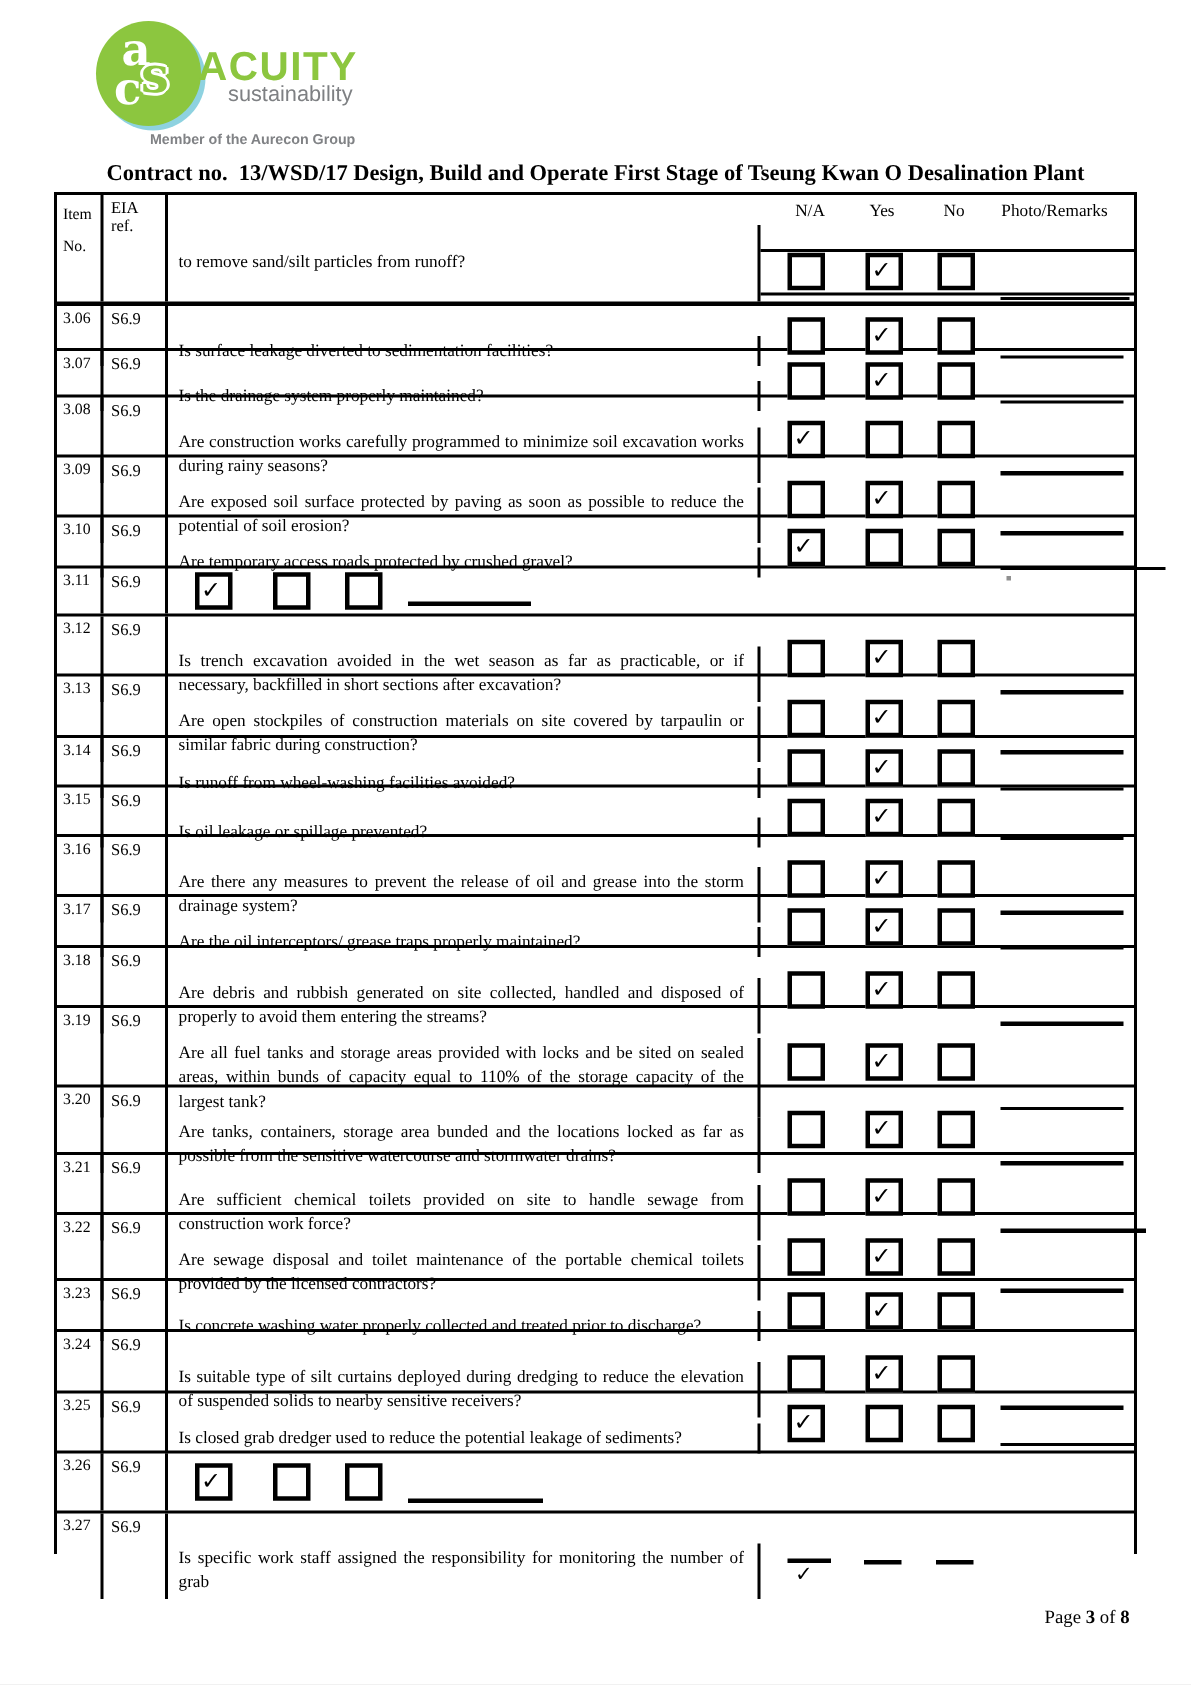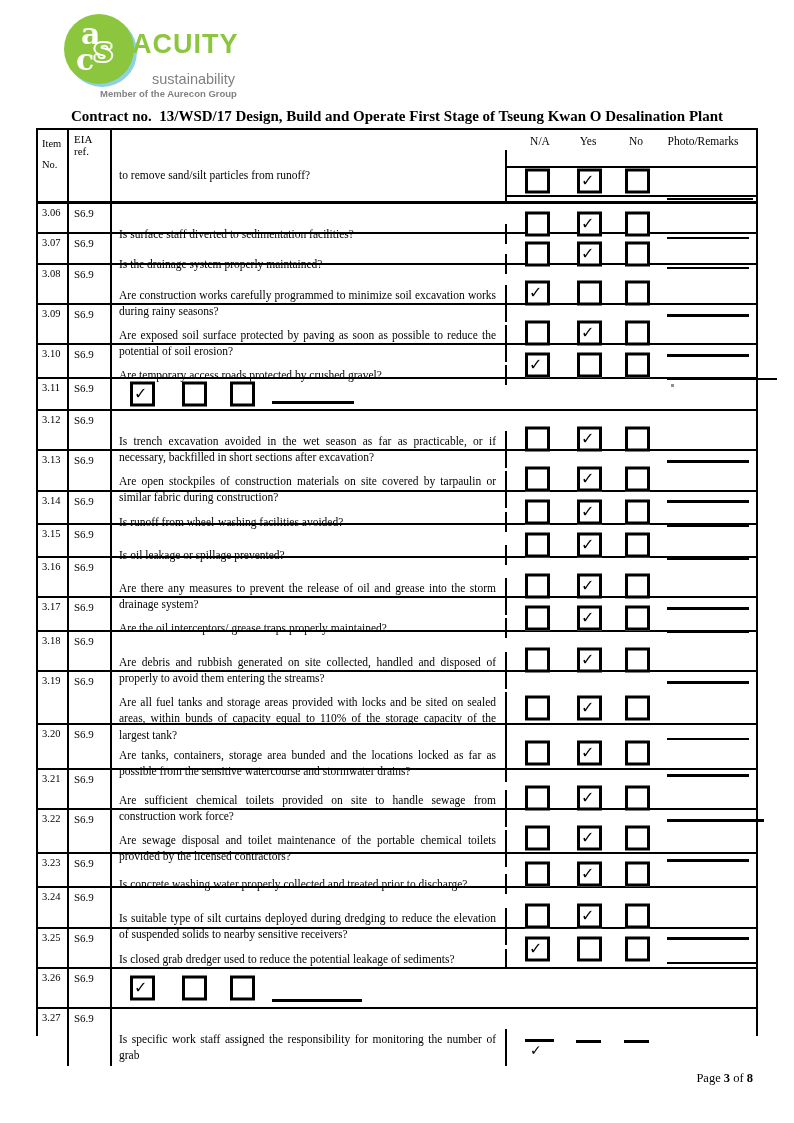--- a/index.html
+++ b/index.html
@@ -13,21 +13,21 @@
   .acuity { position:absolute; left:64px; top:12px; width:260px; height:92px; }
   .ac-circle-shadow { position:absolute; left:3px; top:5px; width:70px; height:70px; border-radius:50%; background:#8ed2e0; }
   .ac-circle { position:absolute; left:0px; top:2px; width:70px; height:70px; border-radius:50%; background:#8cc63f; }
   .ac-mono { position:absolute; font-family:"DejaVu Serif", serif; font-weight:bold; line-height:1; }
   .ac-mono.a { left:17px; top:7px;  font-size:30px; color:#ffffff; }
   .ac-mono.s { left:30px; top:21px; font-size:33px; color:#8cc63f;
                text-shadow:-2px 0 #fff, 2px 0 #fff, 0 -2px #fff, 0 2px #fff, -1px -1px #fff, 1px 1px #fff, -1px 1px #fff, 1px -1px #fff; }
   .ac-mono.c { left:12px; top:33px; font-size:30px; color:#ffffff; }
   .ac-name { position:absolute; left:68px; top:19px; font-family:"Liberation Sans", sans-serif;
              font-weight:bold; font-size:27px; letter-spacing:1px; color:#8cc63f; line-height:1; }
-  .ac-tag  { position:absolute; left:88px; top:60px; font-family:"Liberation Sans", sans-serif;
+  .ac-tag  { position:absolute; left:88px; top:44px; font-family:"Liberation Sans", sans-serif;
              font-size:14.5px; color:#7e8083; line-height:1; }
   .ac-member { position:absolute; left:36px; top:76px; font-family:"Liberation Sans", sans-serif;
              font-weight:bold; font-size:9.5px; color:#808285; }
 
   .aurecon { position:absolute; left:528px; top:24px; width:215px; height:58px; }
   .au-leaf { position:absolute; left:12px; top:3px; width:17px; height:12px;
              background:linear-gradient(135deg,#a6d155 0%, #57a02c 85%);
              border-radius:2px 100% 2px 100%; transform:rotate(-18deg); }
   .au-word { position:absolute; left:0px; top:7px; font-family:"Liberation Sans", sans-serif;
              font-weight:bold; font-size:46px; letter-spacing:-2.5px; color:#3e3e40; line-height:1; }
@@ -131,21 +131,21 @@
           </div>
         <div class="hc-extra"></div>
       </div>
     </div>
 
     <div>
         <div class="trow grid" style="height: 28px; border-radius: 14px;">
           <div class="c ci">3.06</div>
           <div class="c cr">S6.9</div>
           <div class="c cq">
-            <div class="qtext">Is surface staff diverted to sedimentation facilities?</div>
+            <div class="qtext">Is surface leakage diverted to sedimentation facilities?</div>
           </div>
           <div class="c cc">
             <div class="cb cb-na"></div>
             <div class="cb cb-yes">
               <span class="mark">✓</span>
             </div>
             <div class="cb cb-no"></div>
             <div class="rline" style="width: 82px;"></div>
           </div>
         </div>

